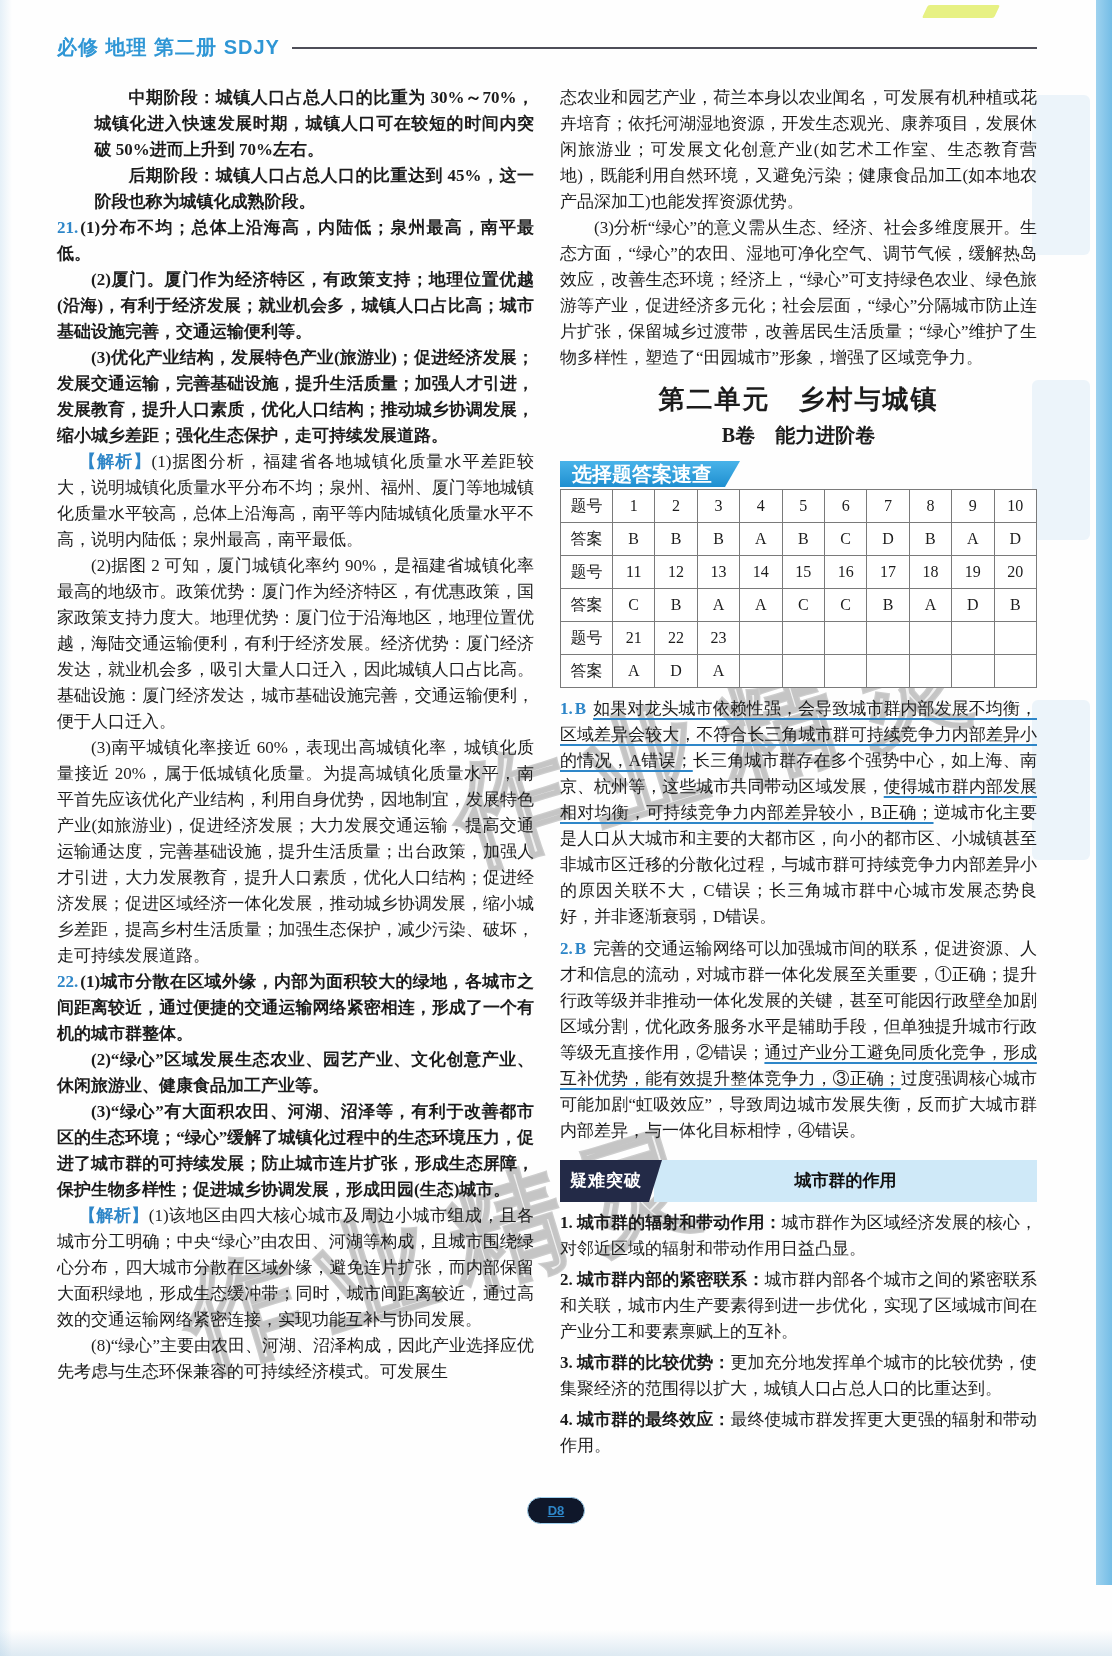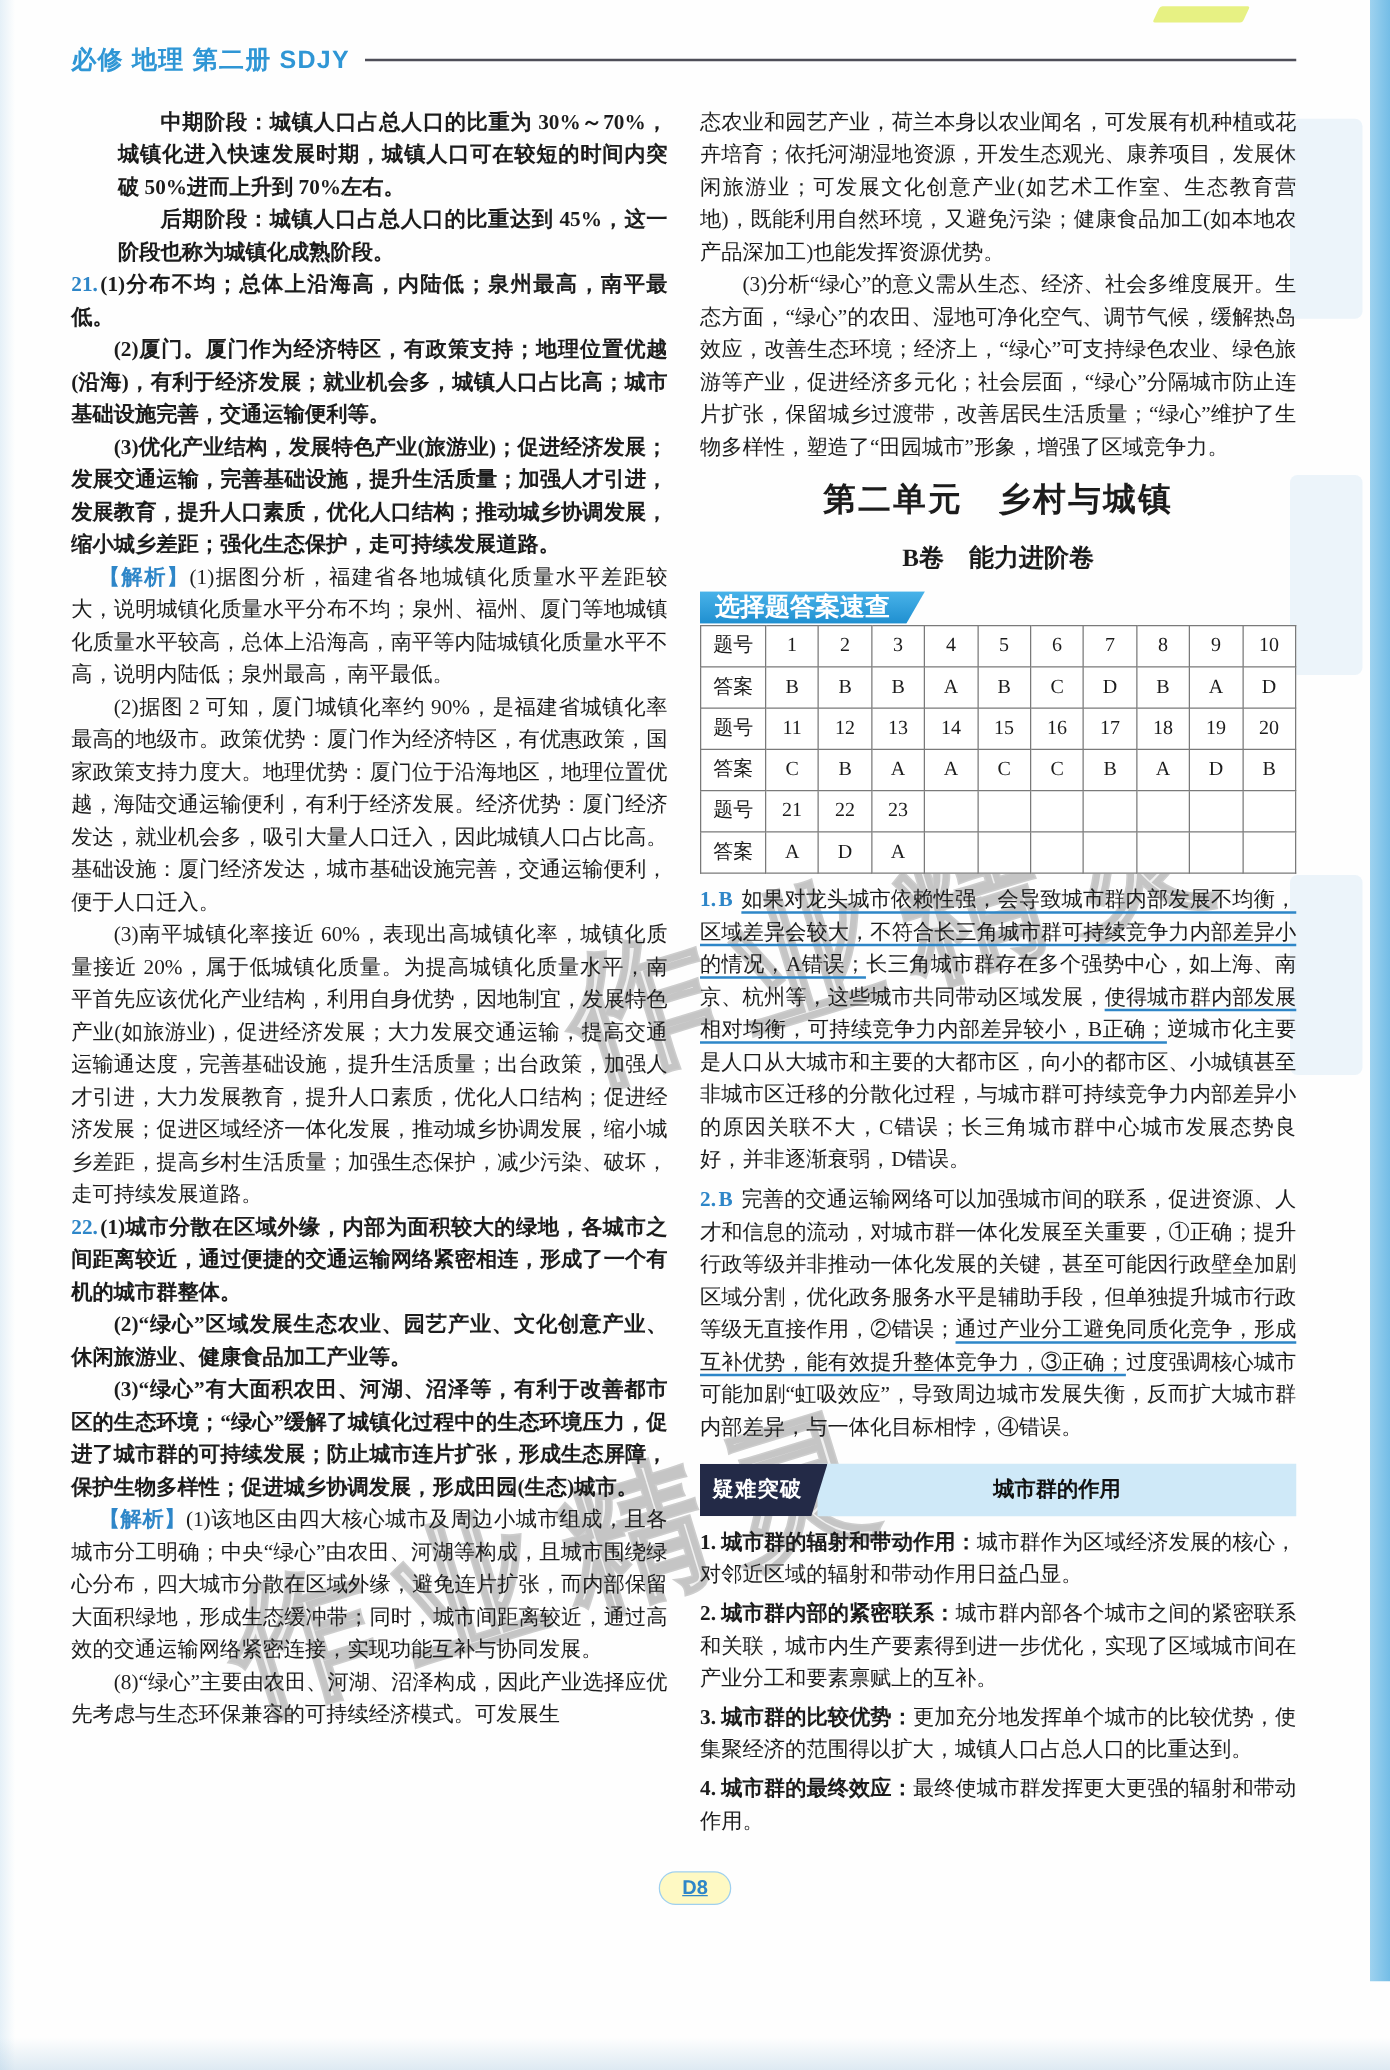--- a/index.html
+++ b/index.html
@@ -46,21 +46,21 @@
   .boldpara { font-weight:bold; margin-left:2.2em; text-indent:2em; }
   .answer { font-weight:bold; }
   .qnum { color:#2e86c8; font-weight:bold; margin-right:2px; }
   .jx { color:#2e86c8; font-weight:bold; }
   .expnum { color:#2e86c8; font-weight:bold; }
   .ansletter { margin:0 7px 0 2px; }
   .ul {
     text-decoration:underline; text-decoration-color:#2e86c8;
     text-underline-offset:4px; text-decoration-thickness:1.5px;
   }
-  .unit-title { font-size:26px; font-weight:bold; text-align:center; margin:12px 0 16px; letter-spacing:2px; line-height:34px; }
+  .unit-title { font-size:26px; font-weight:bold; text-align:center; margin:12px 0 4px; letter-spacing:2px; line-height:34px; }
   .paper-title { font-size:20px; font-weight:bold; text-align:center; margin-bottom:12px; line-height:28px; }
   .banner {
     display:inline-block; background:linear-gradient(#49b3e9,#1f8fd0); color:#fff;
     font-weight:bold; font-size:20px; font-family:Liberation Sans, sans-serif;
     padding:3px 28px 3px 12px; line-height:20px;
     clip-path:polygon(0 0, 100% 0, calc(100% - 15px) 100%, 0 100%);
   }
   .ans-table { border-collapse:collapse; width:100%; table-layout:fixed; margin-bottom:8px; background:#fff; }
   .ans-table td { border:1px solid #7a7a7a; text-align:center; height:33px; font-size:16px; }
   .ans-table tr td:first-child { width:52px;margin-left:37px; }
@@ -75,22 +75,22 @@
   .box-title-bar {
     flex:1; background:#cfe9f8; margin-left:-8px;
     display:flex; align-items:center; justify-content:center;
     font-weight:bold; font-size:17px; color:#111;
   }
   .pt { margin-top:5px; }
   .pt b { font-weight:bold; }
   .footer-badge {
     position:absolute; left:50%; top:1497px; transform:translateX(-50%);
     min-width:58px; height:27px; padding:0 14px; border-radius:14px;
-    background:#fef9c3; border:1px solid #9fd0ee; color:#2e86c8;
-    font-weight:bold; font-size:16px; font-family:"Liberation Sans", sans-serif;
+    background:#0f172a; border:1px solid #9fd0ee; color:#2e86c8;
+    font-weight:bold; font-size:13px; font-family:"Liberation Sans", sans-serif;
     display:flex; align-items:center; justify-content:center;text-decoration:underline;
   }
   .watermark {
     position:absolute; font-size:116px; font-weight:bold; letter-spacing:22px;
     white-space:nowrap; pointer-events:none;
     color:rgba(130,130,130,0.10);
     -webkit-text-stroke:2.5px rgba(125,125,125,0.38);
     transform:rotate(-17deg);
   }
   .wm1 { left:445px; top:665px; }

